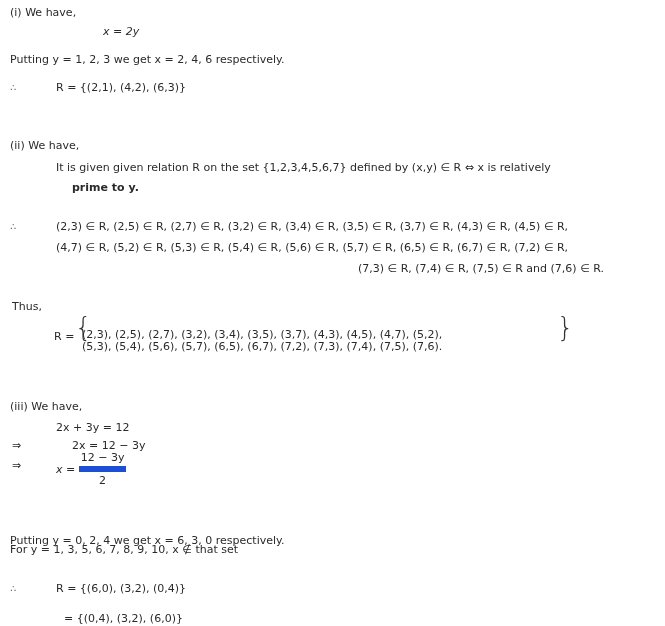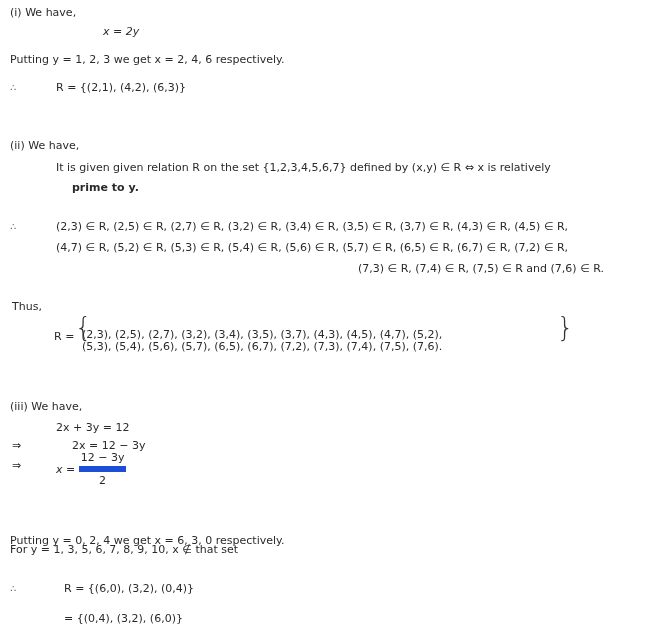--- a/index.html
+++ b/index.html
@@ -57,14 +57,14 @@
 <div class="line" style="left:56px; top:451px;">
   <span class="it">x =</span>
   <span class="frac">
     <span class="num">12 − 3y</span>
     <span class="den">2</span>
   </span>
 </div>
 <div class="line" style="left:10px; top:534px;">Putting y = 0, 2, 4 we get x = 6, 3, 0 respectively.</div>
 <div class="line" style="left:10px; top:543px;">For y = 1, 3, 5, 6, 7, 8, 9, 10,  x ∉ that set</div>
 <div class="therefore" style="left:10px; top:583px;">∴</div>
-<div class="line" style="left:64px; top:582px;">R = {(6,0),  (3,2),  (0,4)}</div>
+<div class="line" style="left:56px; top:582px;">R = {(6,0),  (3,2),  (0,4)}</div>
 <div class="line" style="left:64px; top:612px;">= {(0,4),  (3,2),  (6,0)}</div>
 
 </body></html>

